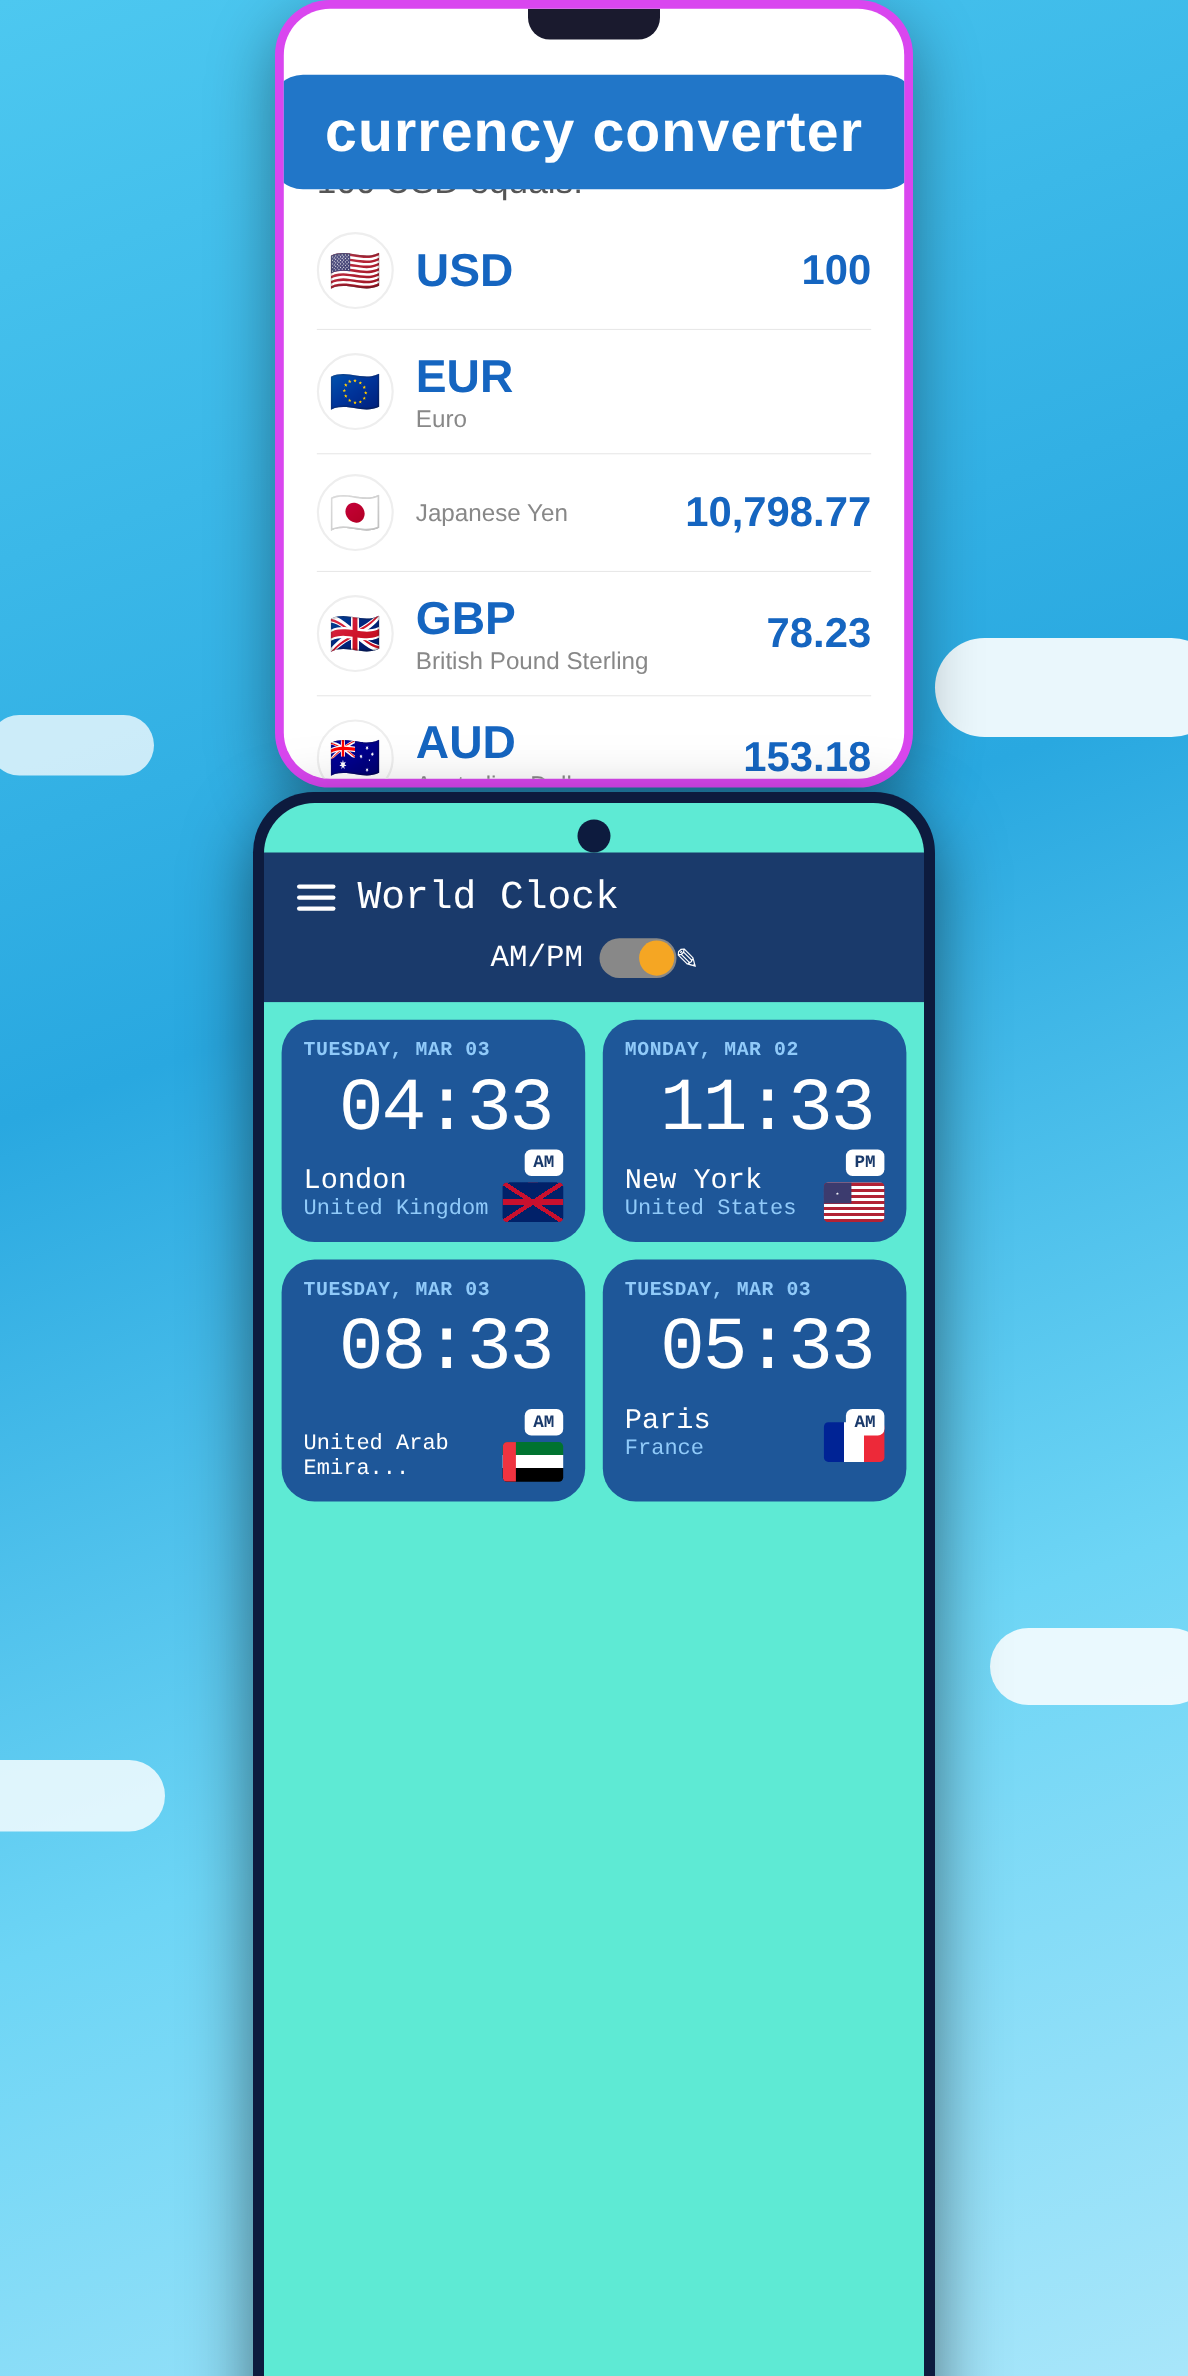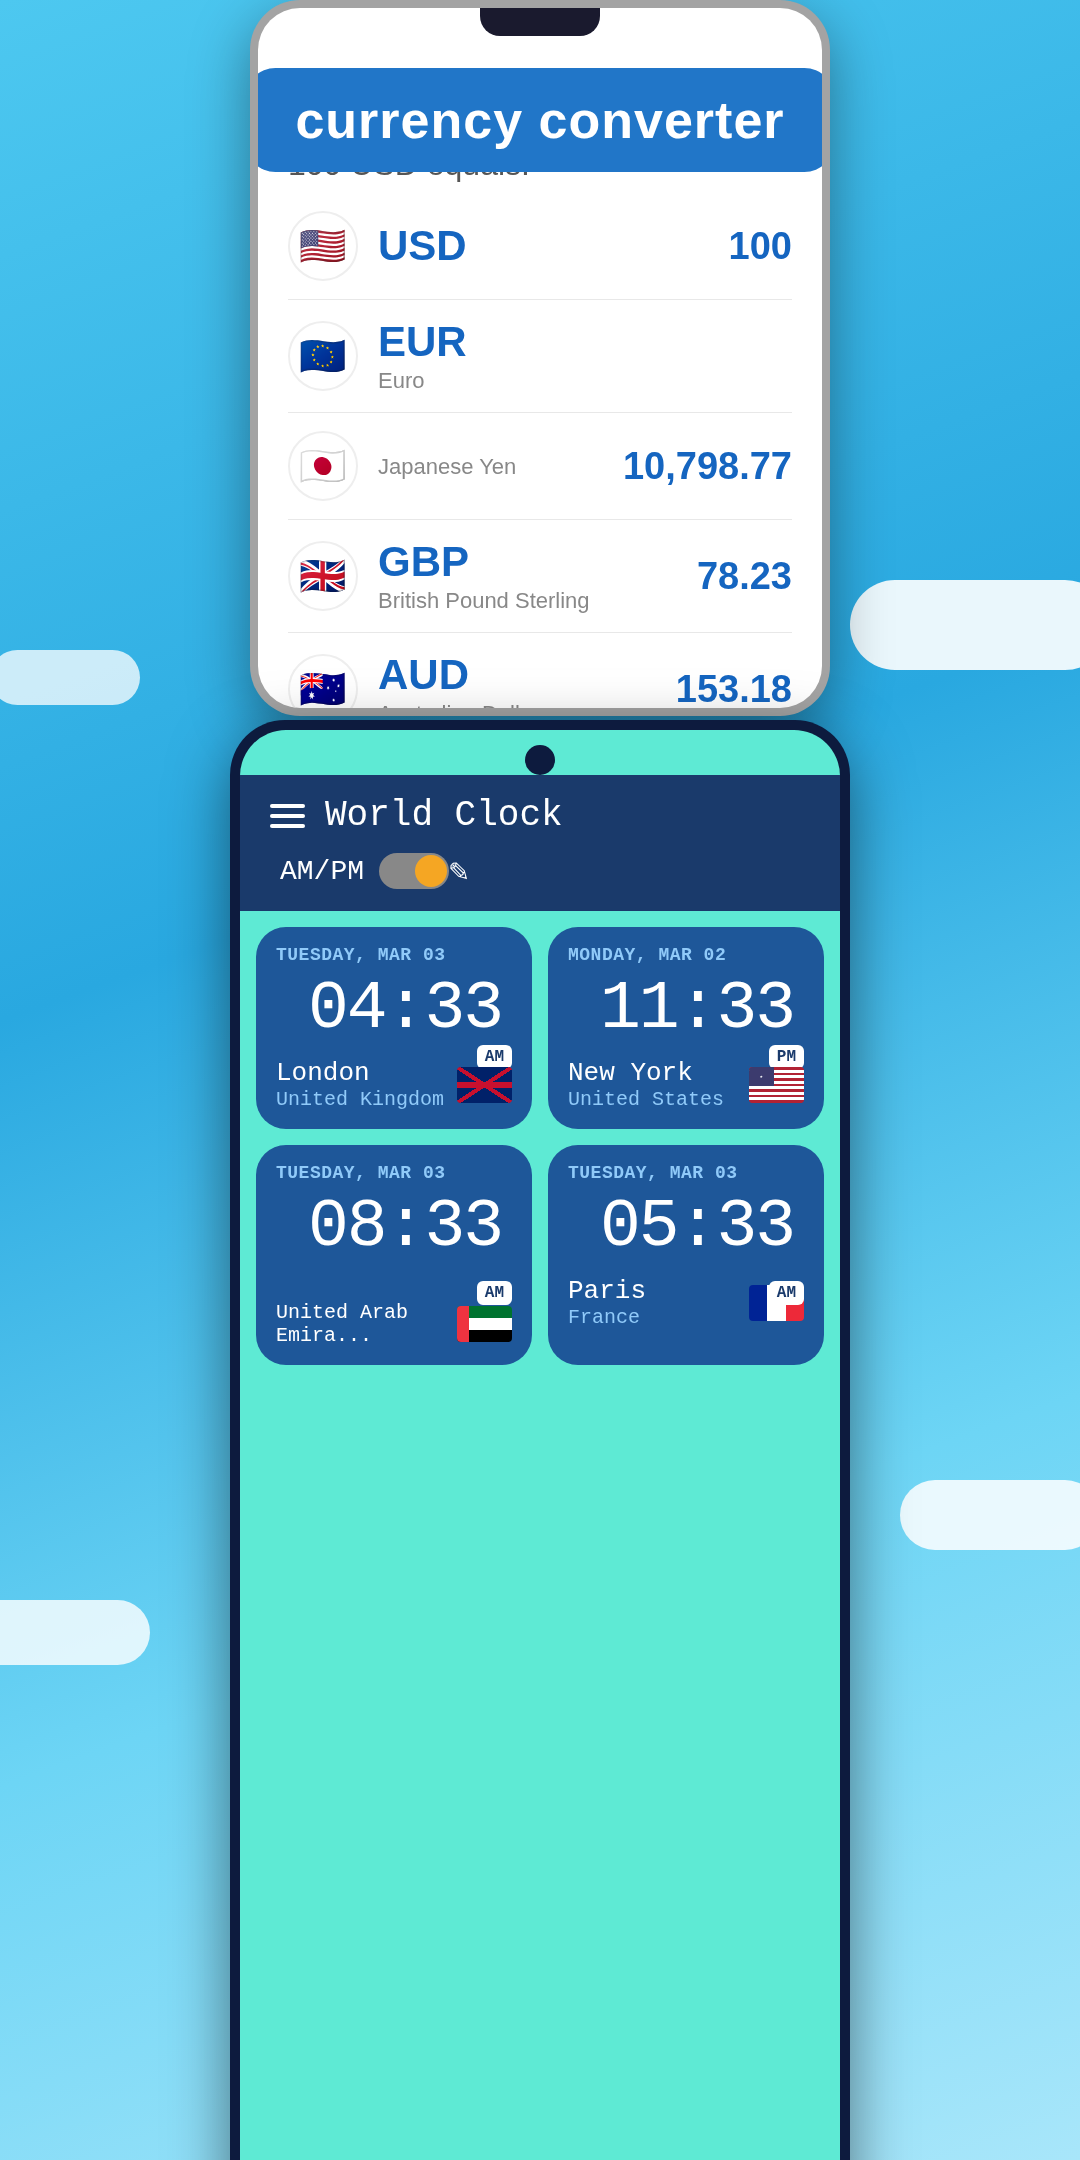--- a/index.html
+++ b/index.html
@@ -12,21 +12,21 @@
       position: relative;
     }
 
     
     .phone-currency {
       position: absolute;
       top: 0;
       left: 50%;
       transform: translateX(-50%);
       width: 580px;
-      background: #a3a3a3;
+      background: #d946ef;
       border-radius: 50px;
       padding: 8px;
       z-index: 10;
       box-shadow: 0 20px 60px rgba(0,0,0,0.4);
     }
 
     .phone-currency-inner {
       background: white;
       border-radius: 42px;
       overflow: hidden;
@@ -179,21 +179,21 @@
 
     .world-title {
       color: white;
       font-size: 36px;
       font-weight: 500;
     }
 
     .world-subheader {
       display: flex;
       align-items: center;
-      justify-content: flex-start;
+      justify-content: center;
       padding: 15px 10px 5px;
     }
 
     .ampm-toggle {
       display: flex;
       align-items: center;
       gap: 15px;
     }
 
     .ampm-label {
@@ -264,21 +264,21 @@
       font-weight: 700;
       padding: 3px 8px;
       border-radius: 6px;
       position: absolute;
       right: 20px;
       bottom: 60px;
     }
 
     .clock-city-row {
       display: flex;
-      align-items: center;
+      align-items: flex-end;
       justify-content: space-between;
     }
 
     .clock-city {
       color: white;
       font-size: 26px;
       font-weight: 500;
     }
 
     .clock-country {

